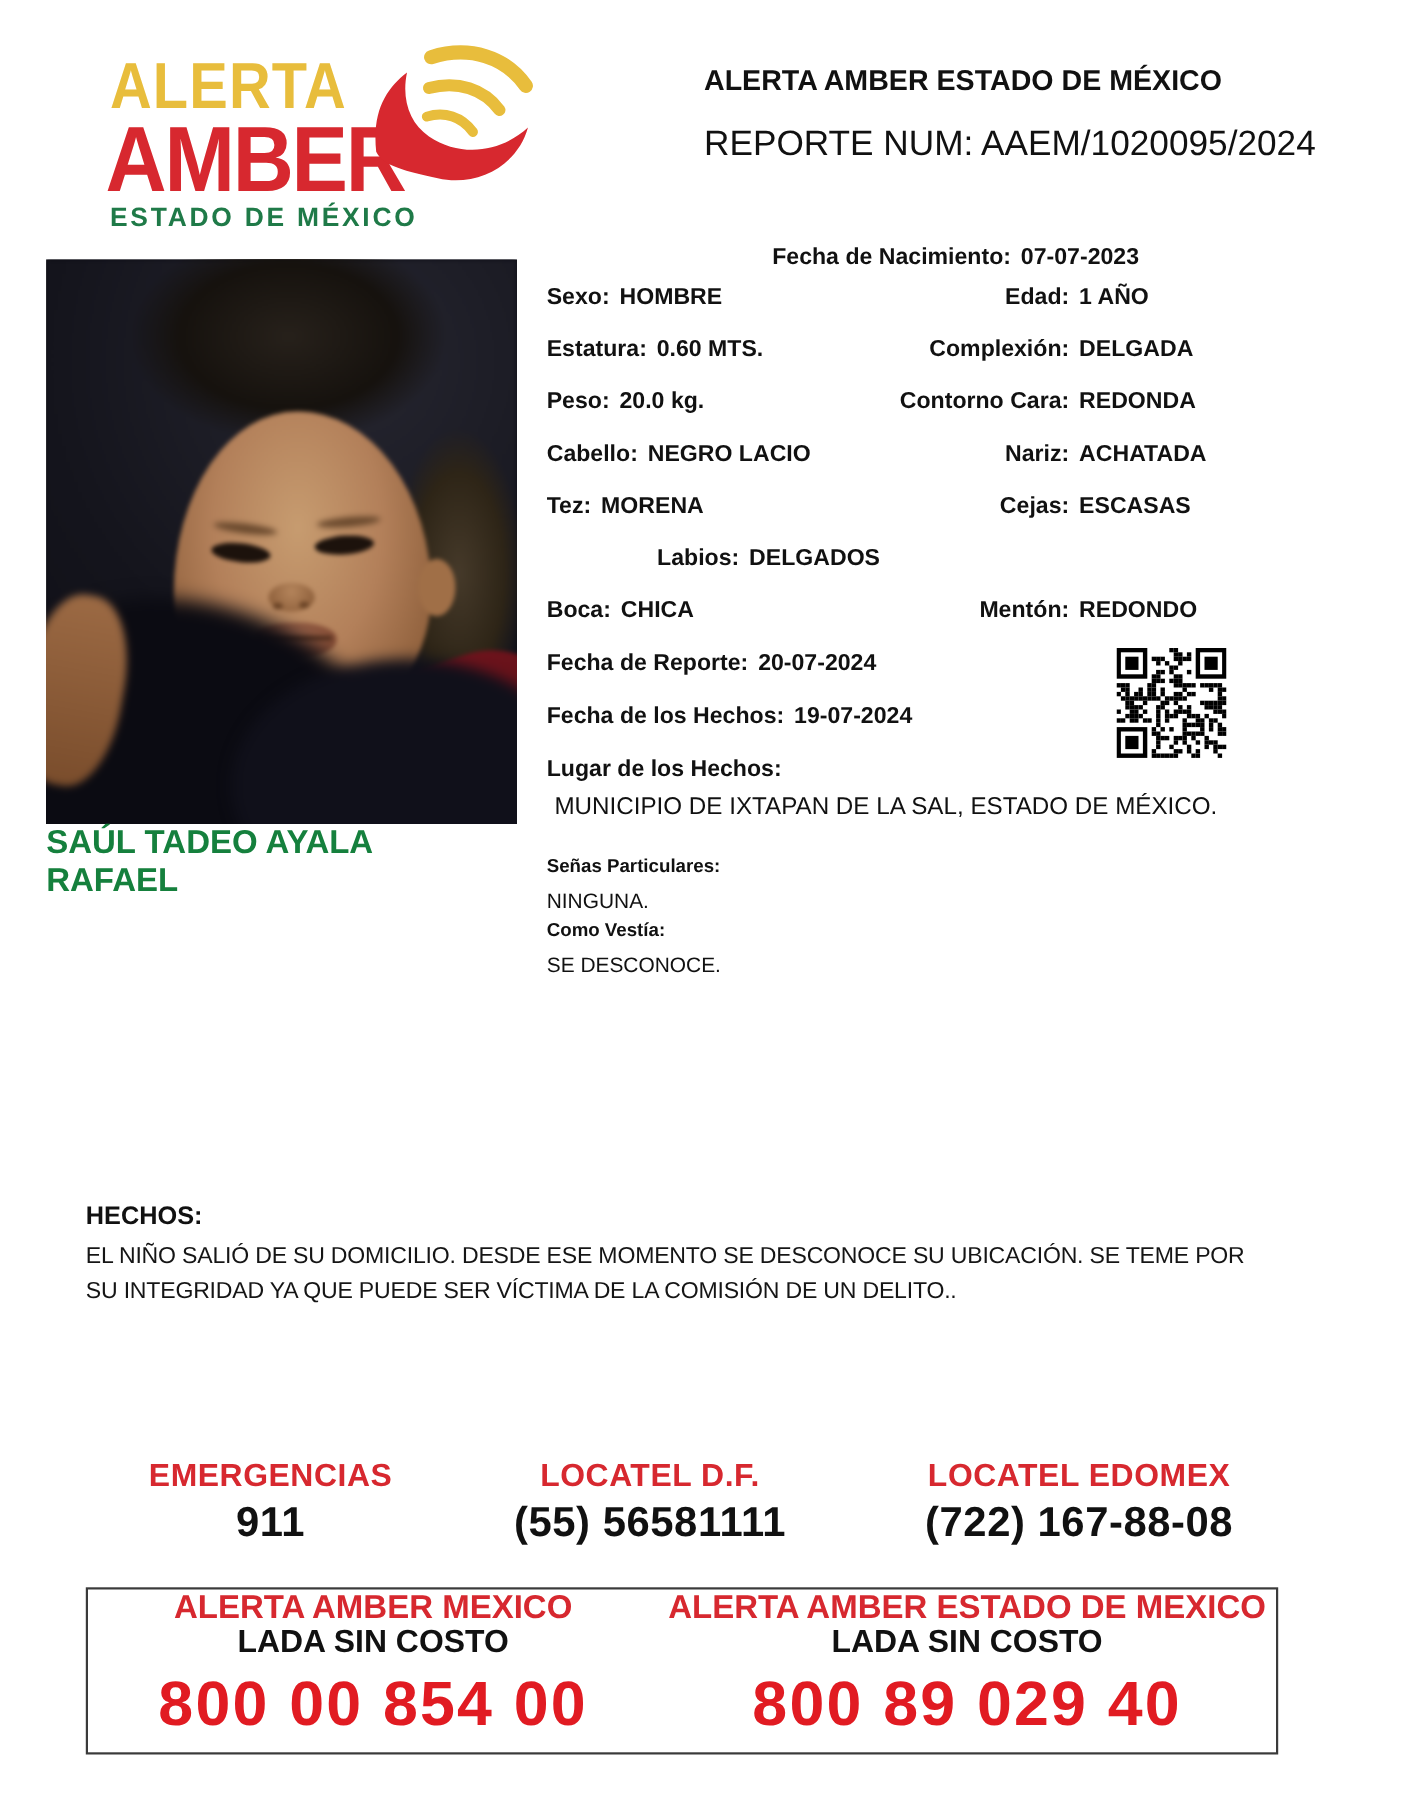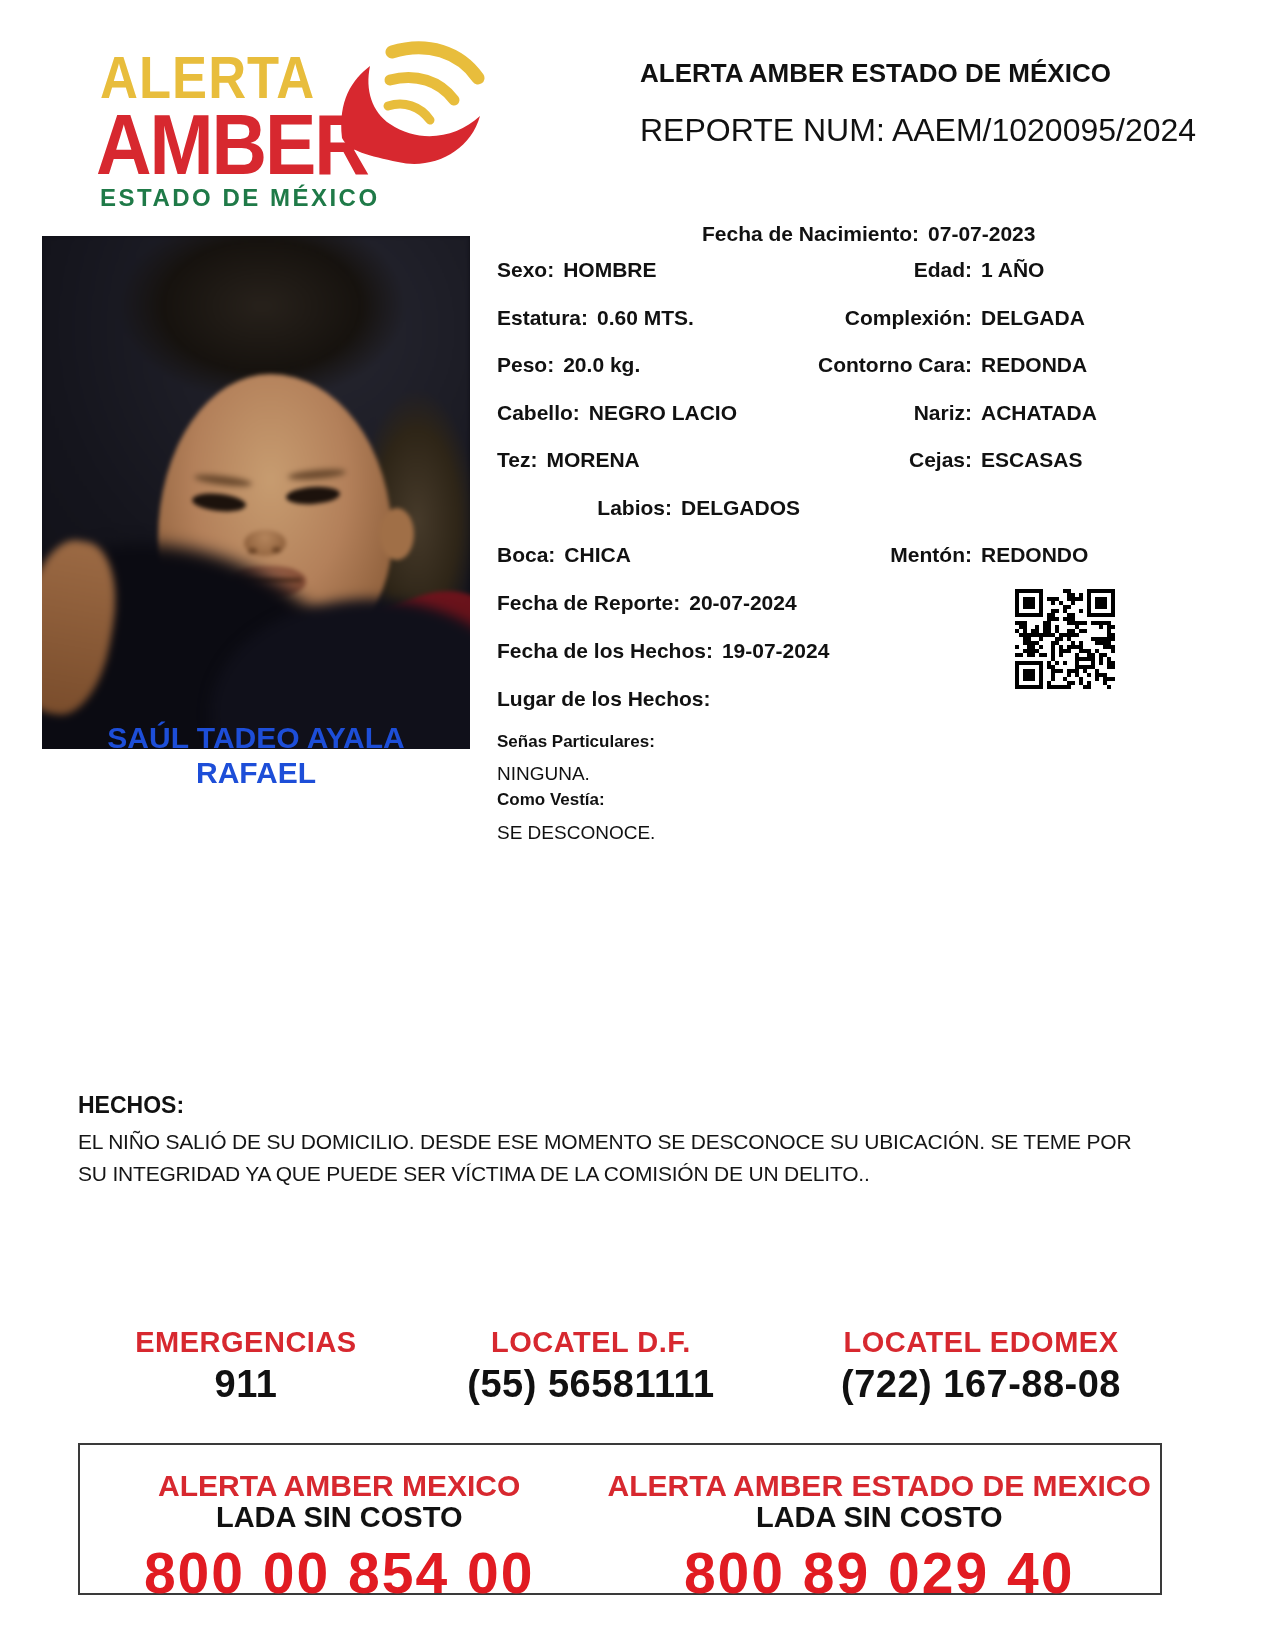--- a/index.html
+++ b/index.html
@@ -66,22 +66,22 @@
   .ph-shirt-letters { position:absolute; left:44px; top:62px; font-size:52px; font-weight:bold;
              color:#3c8a5c; transform:rotate(-8deg); letter-spacing:2px; }
   .ph-blanket { position:absolute; left:-70px; bottom:-110px; width:400px; height:310px; border-radius:50%;
              background:#0b0b12; filter:blur(8px); transform:rotate(18deg); }
   .ph-fold { position:absolute; right:-60px; bottom:-80px; width:320px; height:230px; border-radius:50%;
              background:#10101a; filter:blur(6px); }
   .ph-hand { position:absolute; left:-18px; bottom:34px; width:88px; height:175px; border-radius:45%;
              background:linear-gradient(180deg,#9c6a44 0%, #7a4d2c 100%); transform:rotate(10deg); filter:blur(3px); }
 
   .child-name {
-    position:absolute; left:42px; top:720px; width:428px; text-align:center;
-    font-size:30px; font-weight:bold; color:#1d4ed8; line-height:1.18; white-space:pre-line;
+    position:absolute; left:42px; top:748px; width:428px; 
+    font-size:30px; font-weight:bold; color:#15803d; line-height:1.18; white-space:pre-line;
   }
 
   
   .details { position:absolute; left:497px; top:222px; width:650px; font-size:21px; font-weight:bold; color:#111; }
   .birth-row { height:36px; padding-left:205px; white-space:nowrap; }
   .drow { display:flex; height:47.5px; white-space:nowrap; }
   .dleft { width:300px; flex:0 0 300px; }
   .dright { display:flex; }
   .rlabel { display:inline-block; width:175px; text-align:right; }
   .val { margin-left:9px; }
@@ -103,21 +103,21 @@
   
   .emergency { position:absolute; left:96px; top:1326px; width:1080px; display:flex; }
   .em-col { text-align:center; }
   .em-col.c1 { flex:0 0 300px; } .em-col.c2 { flex:0 0 390px; } .em-col.c3 { flex:0 0 390px; }
   .em-label { font-size:29px; font-weight:bold; color:#d7282f; letter-spacing:0.5px; }
   .em-number { font-size:38px; font-weight:bold; color:#111; margin-top:4px; letter-spacing:0.5px; }
 
   
   .footer-box {
     position:absolute; left:78px; top:1443px; width:1084px; height:152px;
-    border:2px solid #3a3a3a; display:flex; padding-top:24px;
+    border:2px solid #3a3a3a; display:flex; padding-top:0;
   }
   .ft-col { text-align:center; }
   .ft-col.c1 { flex:0 0 48%; } .ft-col.c2 { flex:0 0 52%; }
   .ft-title { font-size:30px; font-weight:bold; color:#d7282f; }
   .ft-sub { font-size:29px; font-weight:bold; color:#111; margin-top:-2px; }
   .ft-number { font-size:57px; font-weight:bold; color:#e11b22; margin-top:6px; letter-spacing:2px; }
 </style>
 </head>
 <body>
 
@@ -221,20 +221,21 @@
     </div>
 
     <div class="single-row">
       <span>Fecha de Reporte:</span><span class="val">20-07-2024</span>
     </div>
     <div class="single-row">
       <span>Fecha de los Hechos:</span><span class="val">19-07-2024</span>
     </div>
 
     <div class="place-label">Lugar de los Hechos:</div>
+    <div class="place-value">MUNICIPIO DE IXTAPAN DE LA SAL, ESTADO DE MÉXICO.</div>
 
     <div class="marks">
       <div class="marks-label">Señas Particulares:</div>
       <div class="marks-value">NINGUNA.</div>
     </div>
     <div>
       <div class="cloth-label">Como Vestía:</div>
       <div class="cloth-value">SE DESCONOCE.</div>
     </div>
   </div>

